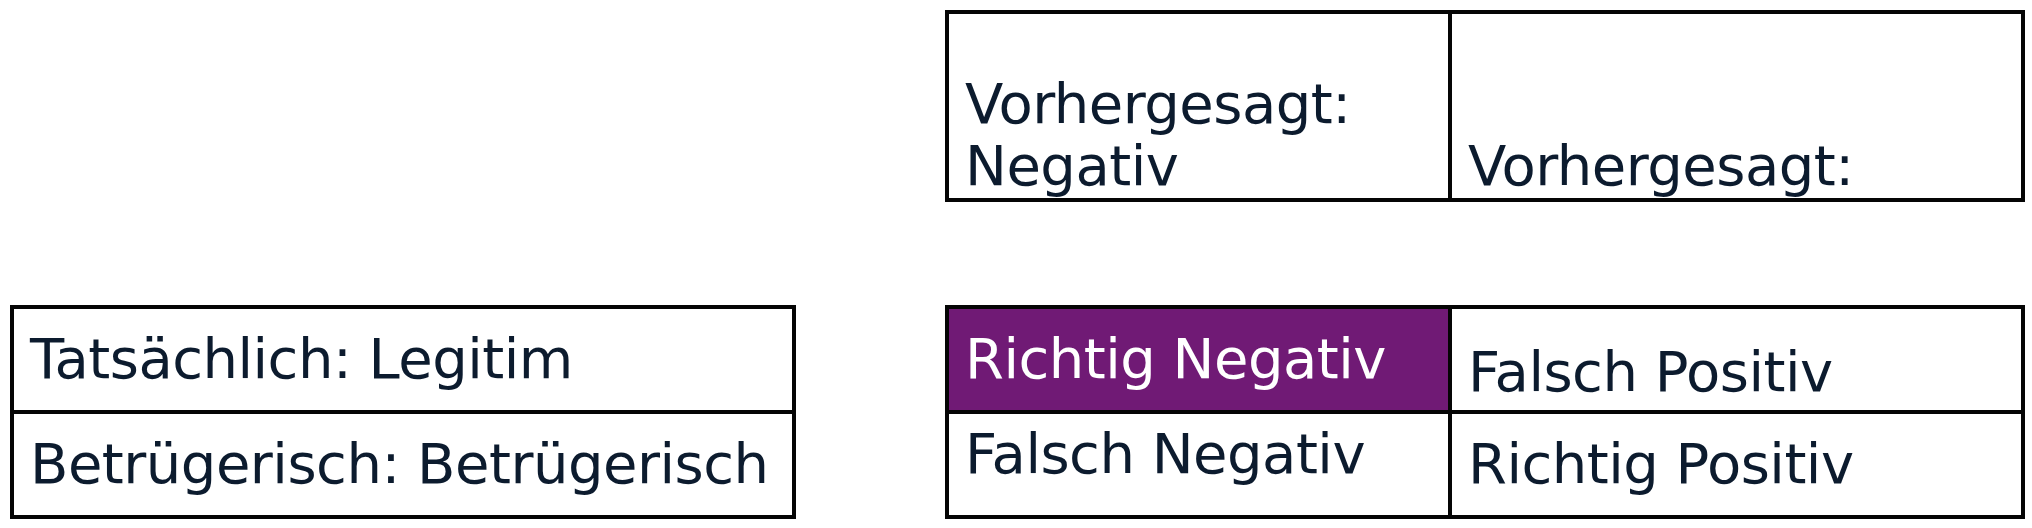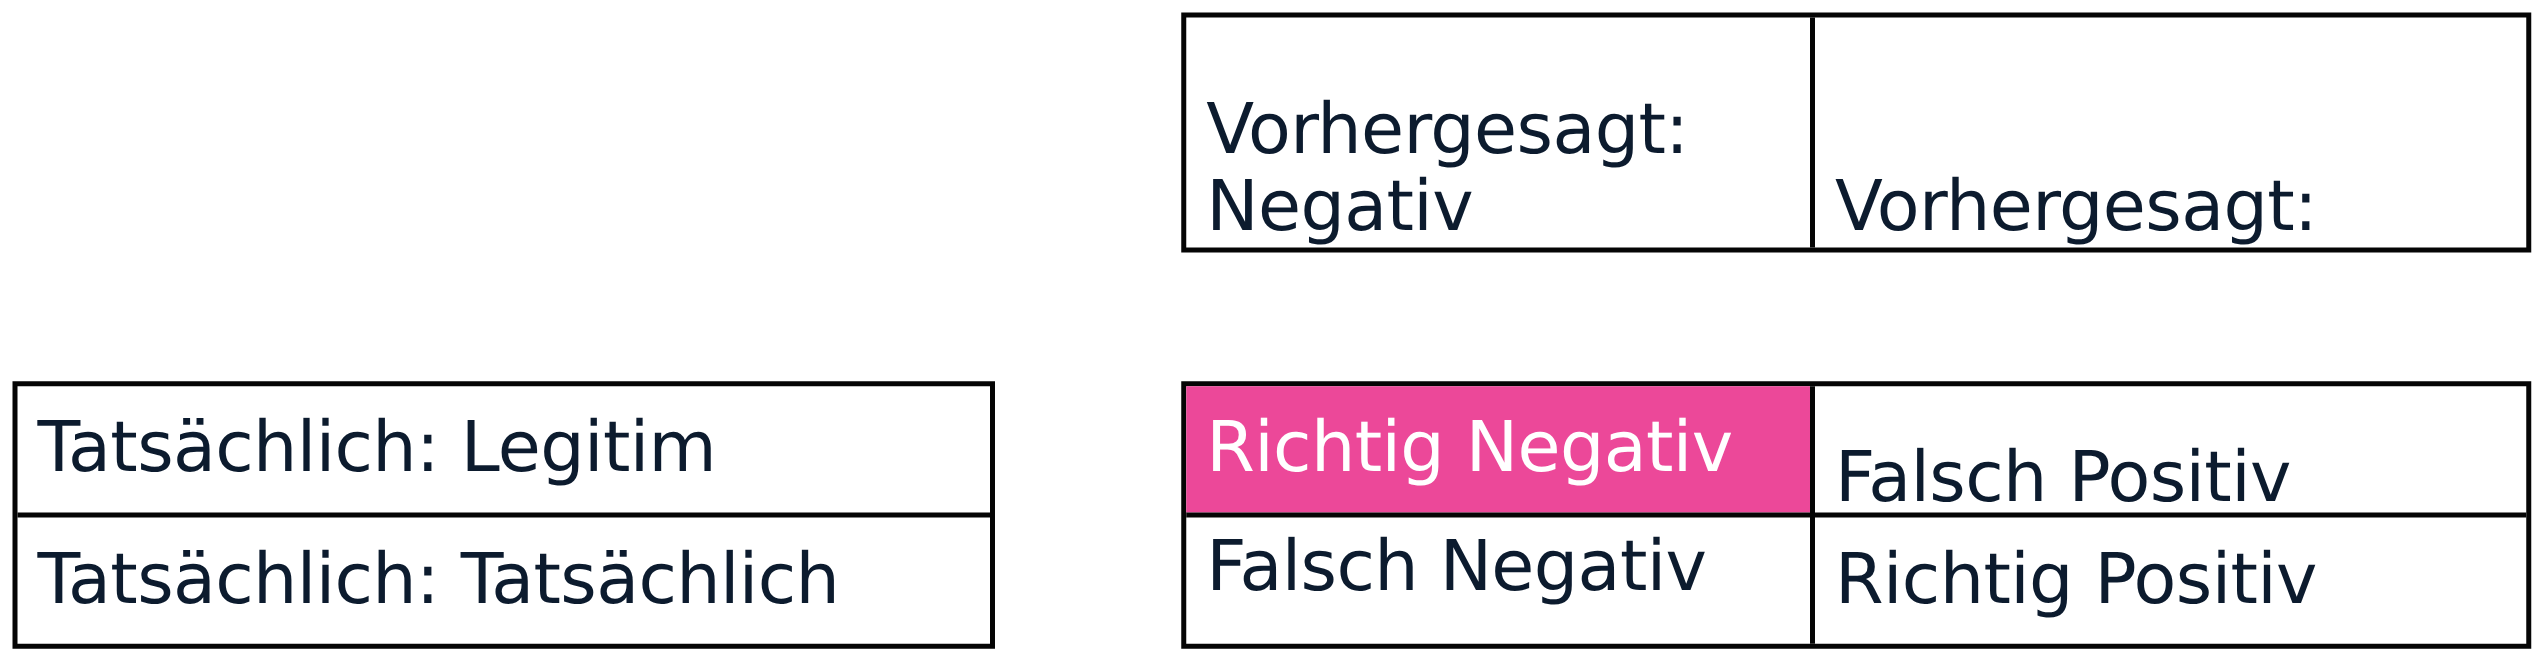--- a/index.html
+++ b/index.html
@@ -45,21 +45,21 @@
       background: #050505;
     }
     .hline {
       position: absolute;
       left: 0;
       right: 0;
       height: 4px;
       background: #050505;
     }
     .highlight {
-      background: #ec4899;
+      background: #701a75;
       color: #ffffff;
     }
   </style>
 </head>
 <body>
 
 <div class="box" style="left:945px; top:10px; width:1080px; height:192px;">
   <div class="cell two-line" style="left:0; top:0; width:500px; height:184px;">
     <div>
       <div>Vorhergesagt:</div>
@@ -70,23 +70,23 @@
   <div class="cell two-line" style="left:503px; top:0; width:569px; height:184px;">
     <div>
       <div>Vorhergesagt:</div>
     </div>
   </div>
 </div>
 
 <div class="box" style="left:10px; top:305px; width:786px; height:214px;text-decoration:underline;">
   <div class="cell" style="left:0; top:0; width:778px; height:101px;">Tatsächlich: Legitim</div>
   <div class="hline" style="top:101px;"></div>
-  <div class="cell" style="left:0; top:105px; width:778px; height:101px;">Tatsächlich: Tatsächlich</div>
+  <div class="cell" style="left:0; top:105px; width:778px; height:101px;">Betrügerisch: Betrügerisch</div>
 </div>
 
 <div class="box" style="left:945px; top:305px; width:1080px; height:214px;">
   <div class="cell highlight" style="left:0; top:0; width:499px; height:101px;">Richtig Negativ</div>
-  <div class="cell" style="left:503px; top:16px; width:569px; height:116px;">Falsch Positiv</div>
+  <div class="cell" style="left:503px; top:5px; width:569px; height:116px;">Falsch Positiv</div>
   <div class="cell" style="left:0; top:105px; width:499px; height:80px;">Falsch Negativ</div>
   <div class="cell" style="left:503px; top:105px; width:569px; height:101px;">Richtig Positiv</div>
   <div class="vline" style="left:499px;"></div>
   <div class="hline" style="top:101px;"></div>
 </div>
 
 </body></html>

